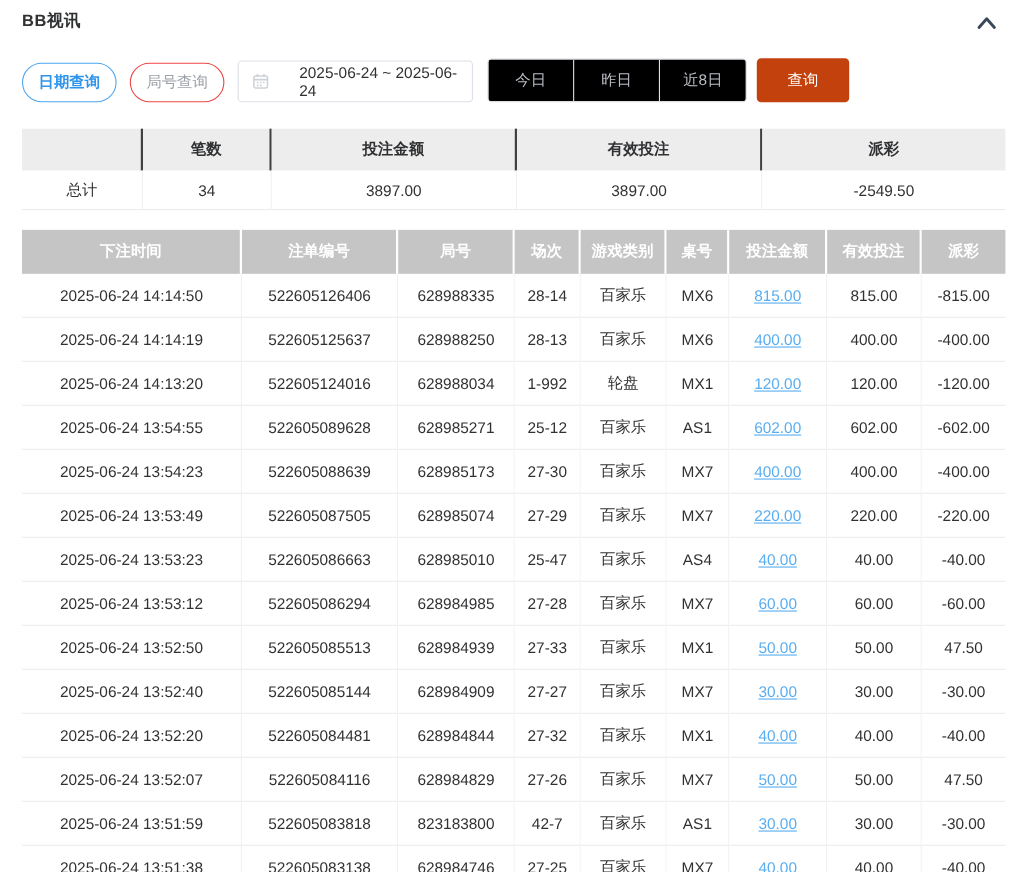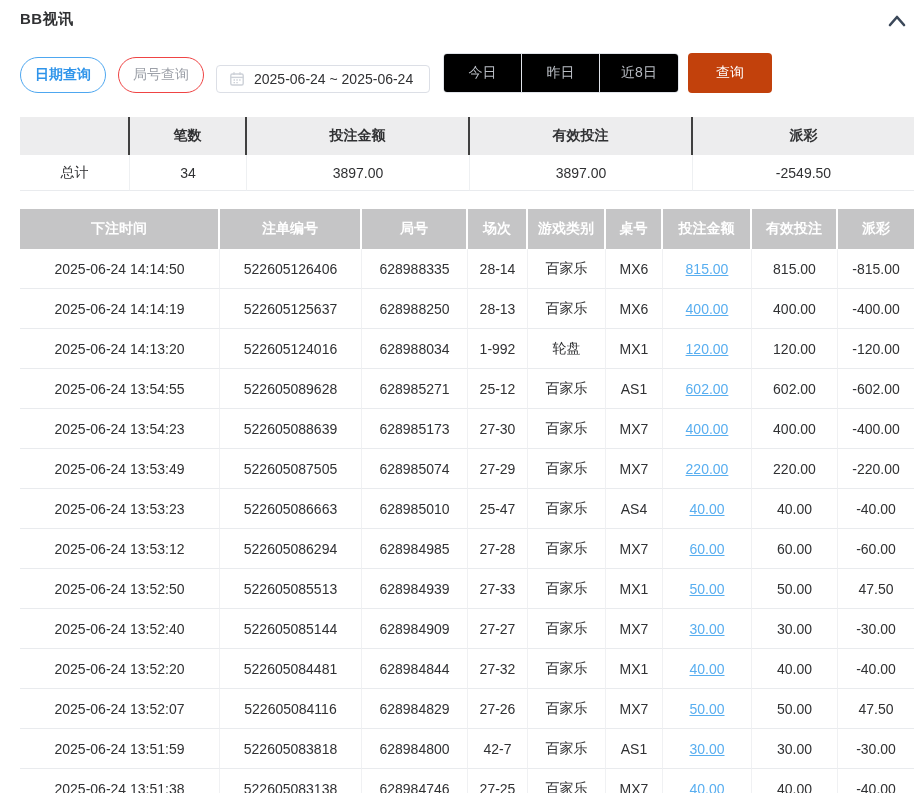--- a/index.html
+++ b/index.html
@@ -10,21 +10,21 @@
   
   .panel-header { display:flex; justify-content:space-between; align-items:flex-start; padding:10px 12px 0 20px; }
   .panel-title { font-size:15px; font-weight:700; color:#303133; letter-spacing:.5px; }
   .collapse-btn { background:none; border:none; cursor:pointer; padding:2px 4px; }
 
   
   .toolbar { display:flex; align-items:flex-end; margin:18px 0 0 20px; height:40px; }
   .tab-pill { height:36px; width:86px; border-radius:18px; background:#fff; font-size:14px; cursor:pointer; margin-right:12px; }
   .tab-pill.active { border:1px solid #4ea7f0; color:#2f94ea; font-weight:700; }
   .tab-pill.inactive { border:1px solid #ef4444; color:#9ca0a8; font-weight:400; }
-  .date-input { width:214px; height:28px; border:1px solid #dcdfe6; border-radius:4px; display:flex; align-items:center; padding:0 12px; margin-right:13px; font-size:14px; color:#303133; cursor:pointer; background:#fff; }
+  .date-input { width:214px; height:38px; border:1px solid #dcdfe6; border-radius:4px; display:flex; align-items:center; padding:0 12px; margin-right:13px; font-size:14px; color:#303133; cursor:pointer; background:#fff;gap:18px; }
   .date-input .cal { margin-right:9px; display:flex; }
   .segmented { display:flex; height:40px; border:1px solid #e0e3e9; border-radius:4px; overflow:hidden; margin-right:9px; background:#fff; }
   .segmented button { width:78px; height:100%; border:none; background:#000000; color:#b9bdc4; font-size:14px; cursor:pointer; border-right:1px solid #e0e3e9; }
   .segmented button:last-child { border-right:none; }
   .btn-primary { width:84px; height:40px; border:none; border-radius:4px; background:#c2410c; color:#fff; font-size:14px; cursor:pointer; }
 
   
   table { border-collapse:separate; border-spacing:0; table-layout:fixed; }
   .summary { width:894px; margin:24px 0 0 20px; font-size:14px; text-align:center; }
   .summary th { background:#ededee; height:38px; font-weight:600; color:#303133; border-right:2px solid #404040; }
@@ -270,21 +270,21 @@
           <td>27-26</td>
           <td>百家乐</td>
           <td>MX7</td>
           <td><span class="amt-link">50.00</span></td>
           <td>50.00</td>
           <td>47.50</td>
         </tr>
         <tr>
           <td>2025-06-24 13:51:59</td>
           <td>522605083818</td>
-          <td>628984800</td>
+          <td>823183800</td>
           <td>42-7</td>
           <td>百家乐</td>
           <td>AS1</td>
           <td><span class="amt-link">30.00</span></td>
           <td>30.00</td>
           <td class="neg">-30.00</td>
         </tr>
         <tr>
           <td>2025-06-24 13:51:38</td>
           <td>522605083138</td>

